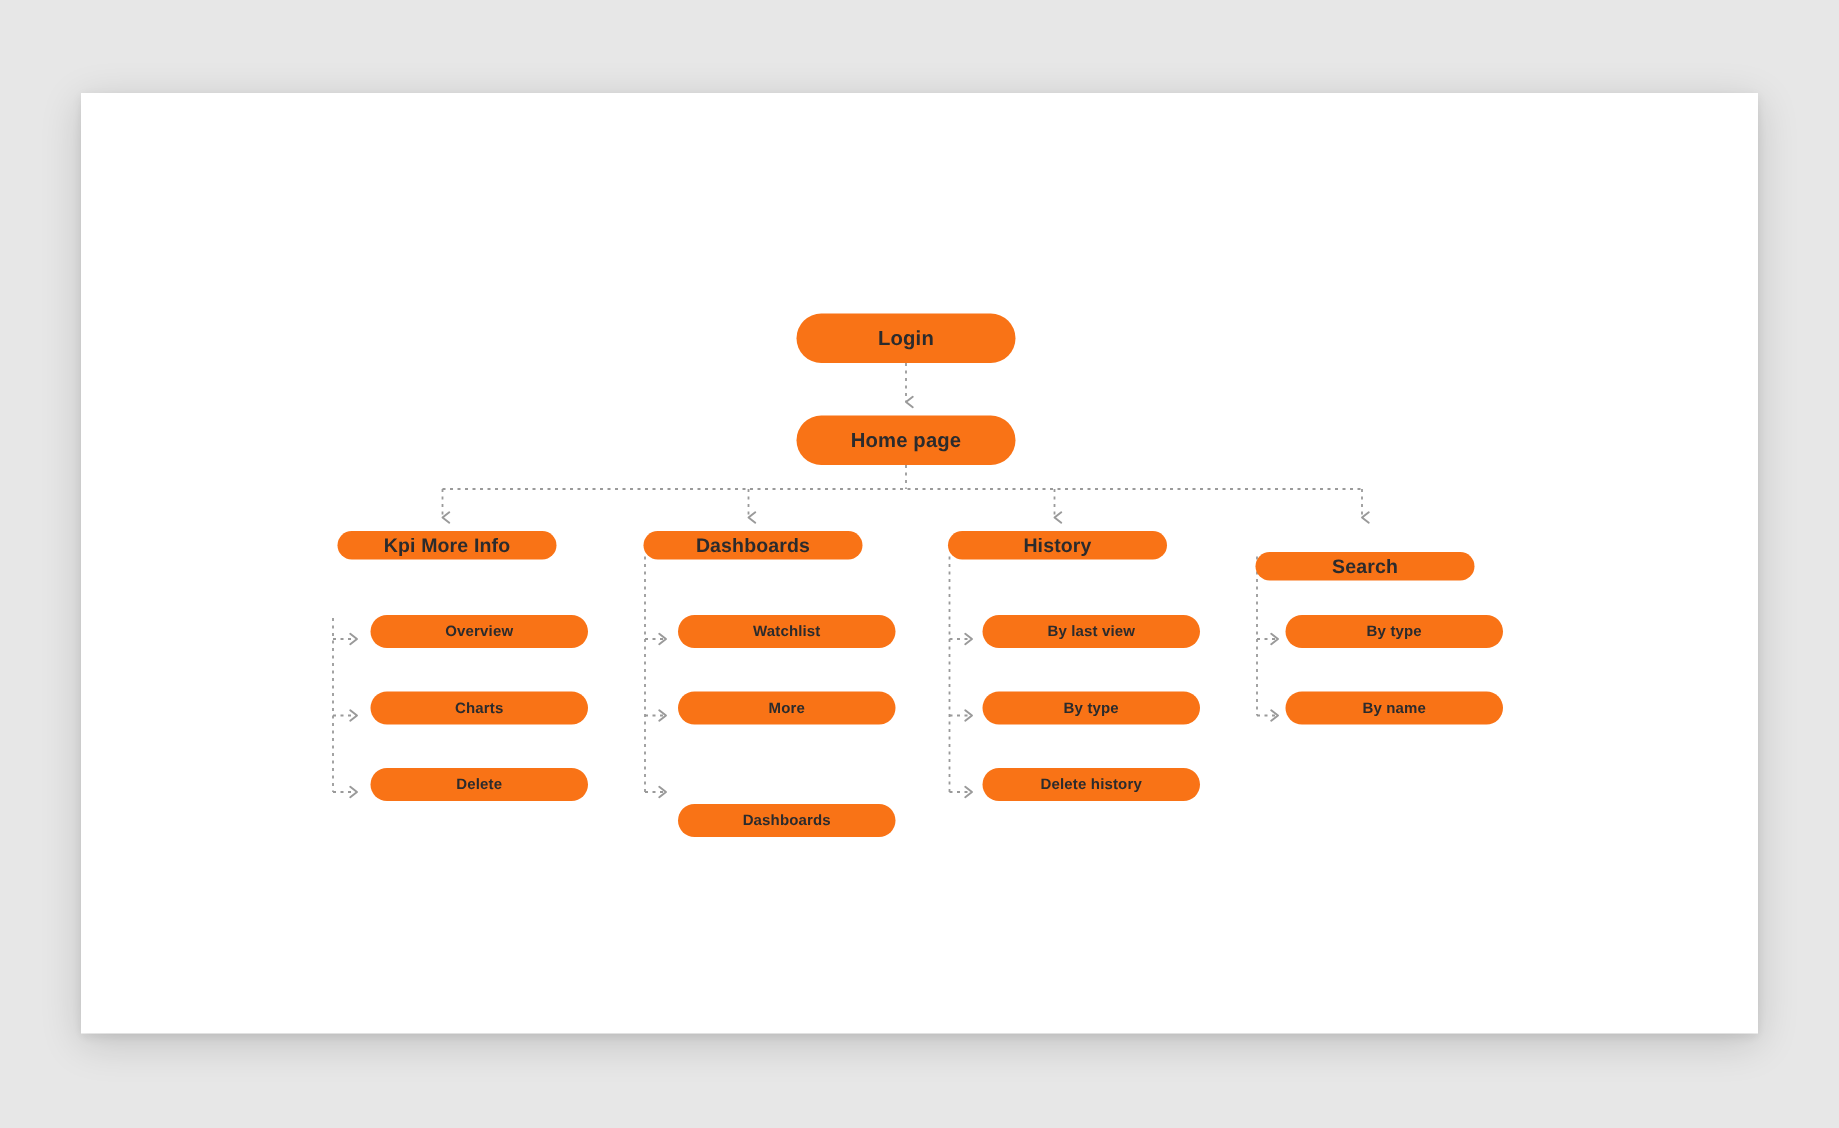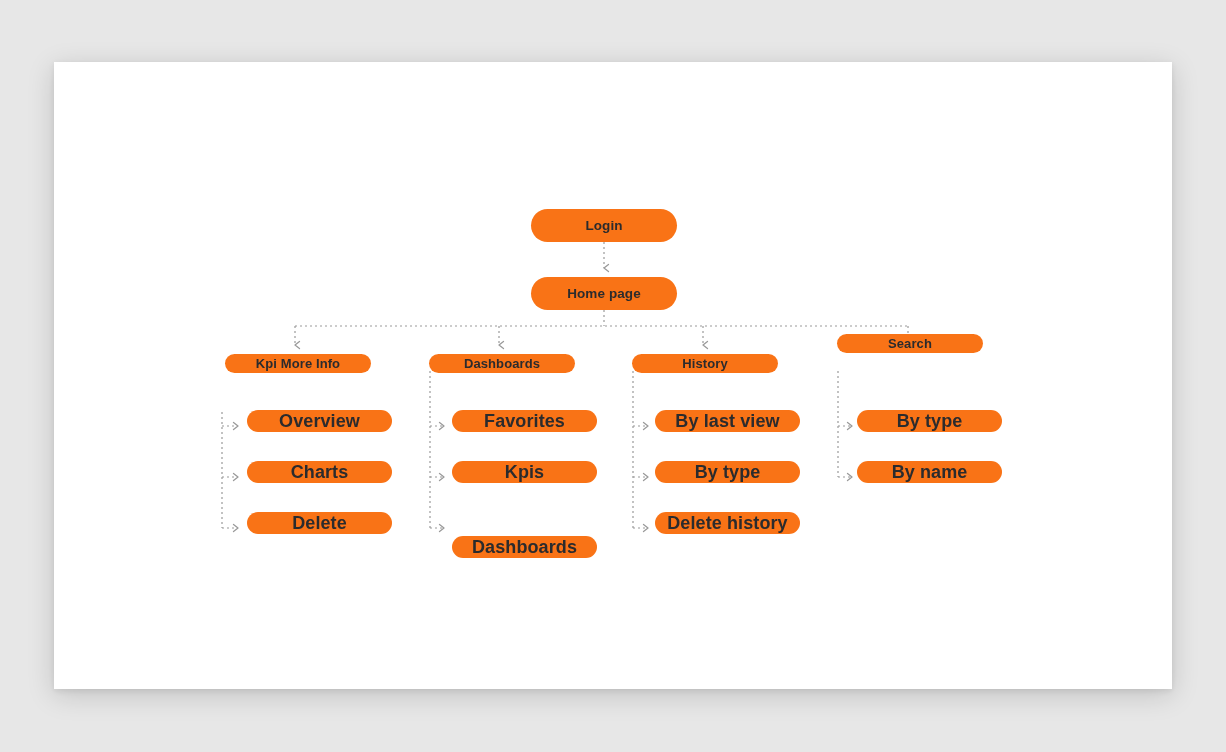--- a/index.html
+++ b/index.html
@@ -55,21 +55,21 @@
     font-size: 13.5px;
   }
   .node-branch {
     height: 19px;
     width: 146px;
     font-size: 13px;
   }
   .node-leaf {
     height: 22px;
     width: 145px;
-    font-size: 18px;
+    font-size: 10px;
   }
 </style>
 </head>
 <body>
 
 <div id="app">
 
   <div class="canvas-card"></div>
 
   <svg class="diagram-layer" width="1226" height="752" viewBox="0 0 1226 752" xmlns="http://www.w3.org/2000/svg">
@@ -119,28 +119,28 @@
   <div class="node node-root" style="left:531px; top:209px;">Login</div>
 
   <div class="node node-root" style="left:531px; top:277px;">Home page</div>
 
   <div class="node node-branch" style="left:225px; top:354px;">Kpi More Info</div>
 
   <div class="node node-branch" style="left:429px; top:354px;">Dashboards</div>
 
   <div class="node node-branch" style="left:632px; top:354px;">History</div>
 
-  <div class="node node-branch" style="left:837px; top:334px;">Search</div>
+  <div class="node node-branch" style="left:837px; top:368px;">Search</div>
 
   <div class="node node-leaf" style="left:247px; top:410px;">Overview</div>
   <div class="node node-leaf" style="left:247px; top:461px;">Charts</div>
   <div class="node node-leaf" style="left:247px; top:512px;">Delete</div>
 
-  <div class="node node-leaf" style="left:452px; top:410px;">Favorites</div>
-  <div class="node node-leaf" style="left:452px; top:461px;">Kpis</div>
+  <div class="node node-leaf" style="left:452px; top:410px;">Watchlist</div>
+  <div class="node node-leaf" style="left:452px; top:461px;">More</div>
   <div class="node node-leaf" style="left:452px; top:536px;">Dashboards</div>
 
   <div class="node node-leaf" style="left:655px; top:410px;">By last view</div>
   <div class="node node-leaf" style="left:655px; top:461px;">By type</div>
   <div class="node node-leaf" style="left:655px; top:512px;">Delete history</div>
 
   <div class="node node-leaf" style="left:857px; top:410px;">By type</div>
   <div class="node node-leaf" style="left:857px; top:461px;">By name</div>
 
 </div>

